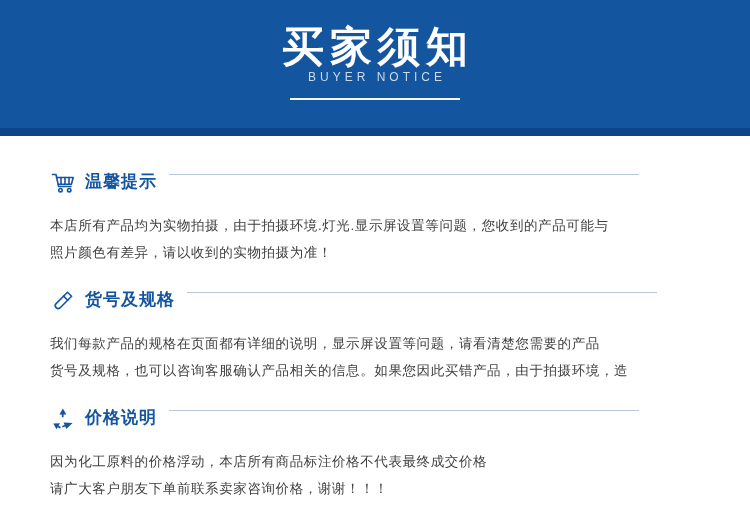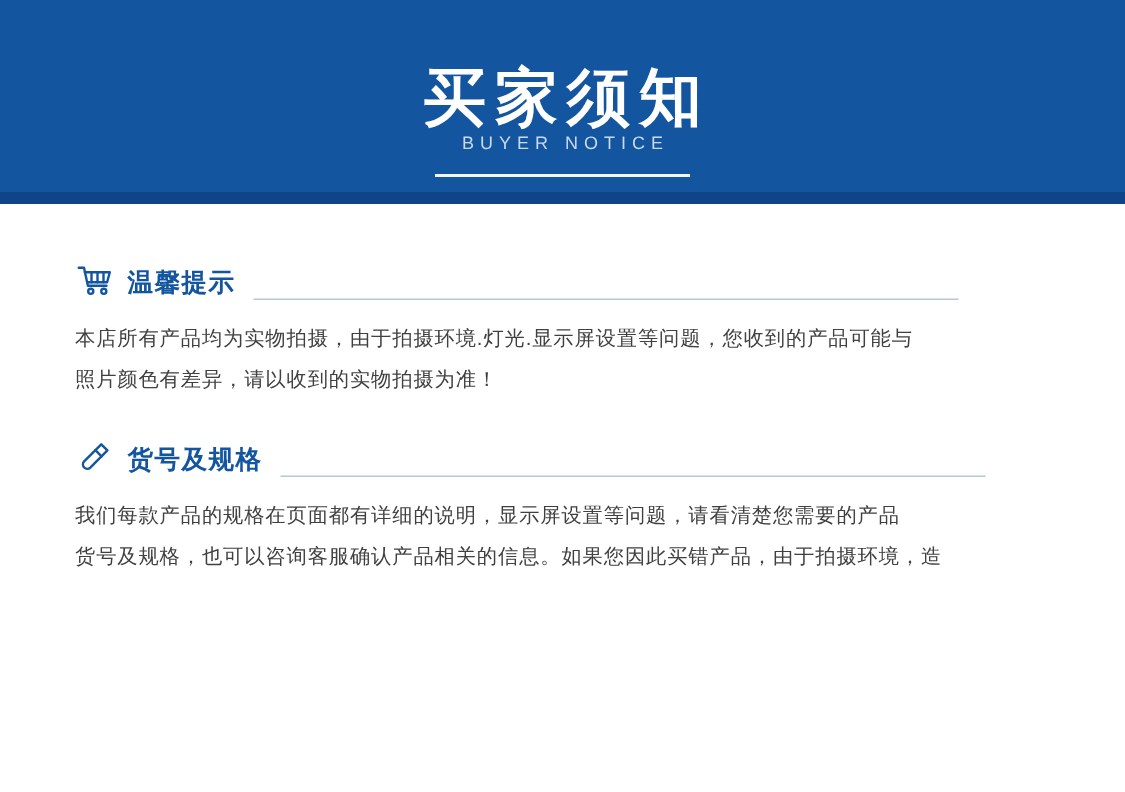--- a/index.html
+++ b/index.html
@@ -30,21 +30,21 @@
   }
   .banner-inner {
     position: absolute;
     left: 0;
     right: 0;
     top: 0;
     bottom: 0;
     display: flex;
     flex-direction: column;
     align-items: center;
-    justify-content: center;
+    justify-content: flex-start;
     padding-top: 24px;
   }
   .banner-title {
     color: #ffffff;
     font-size: 42px;
     font-weight: bold;
     letter-spacing: 6px;
     line-height: 1.1;
     text-indent: 6px;
   }
@@ -75,21 +75,21 @@
   
   .content {
     padding: 34px 50px 0 50px;
     box-sizing: border-box;
   }
   .section {
     margin-bottom: 22px;
   }
   .sec-head {
     display: flex;
-    align-items: flex-end;
+    align-items: flex-start;
     position: relative;
     height: 30px;
   }
   .sec-icon {
     width: 26px;
     height: 26px;
     flex: 0 0 26px;
     margin-right: 9px;
     display: block;
   }
@@ -165,15 +165,32 @@
         </svg>
         <span class="sec-title">货号及规格</span>
         <span class="sec-line"></span>
       </div>
       <div class="sec-body">
         <p>我们每款产品的规格在页面都有详细的说明，显示屏设置等问题，请看清楚您需要的产品</p>
         <p>货号及规格，也可以咨询客服确认产品相关的信息。如果您因此买错产品，由于拍摄环境，造</p>
       </div>
     </div>
 
+    <div class="section">
+      <div class="sec-head">
+        <svg class="sec-icon" viewBox="0 0 26 26">
+          <g fill="#1455a0">
+            <path d="M12.9 2.6 L16.3 8.4 L13.6 8.4 L13.6 11.2 L11.8 11.2 L11.8 8.4 L9.4 8.4 Z"></path>
+            <path d="M3.3 17.6 L9.9 17.3 L8.6 19.7 L11.0 21.0 L10.1 22.6 L7.7 21.2 L6.5 23.3 Z"></path>
+            <path d="M22.6 17.0 L16.3 23.1 L15.2 20.6 L12.6 21.6 L12.0 19.9 L14.6 18.9 L13.5 16.4 Z"></path>
+          </g>
+        </svg>
+        <span class="sec-title">价格说明</span>
+        <span class="sec-line"></span>
+      </div>
+      <div class="sec-body">
+        <p>因为化工原料的价格浮动，本店所有商品标注价格不代表最终成交价格</p>
+        <p>请广大客户朋友下单前联系卖家咨询价格，谢谢！！！</p>
+      </div>
+    </div>
 
   </div>
 </div>
 
 </body></html>

